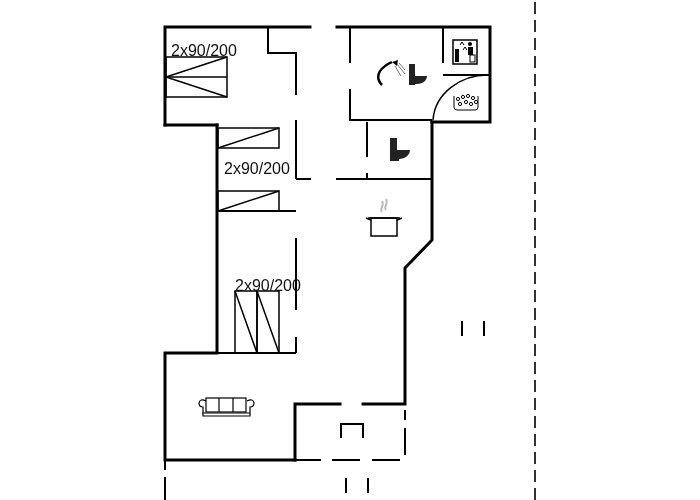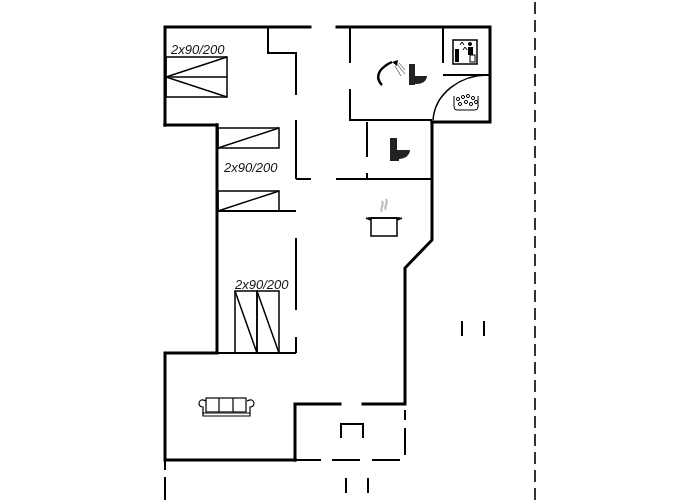--- a/index.html
+++ b/index.html
@@ -1,21 +1,21 @@
 <!DOCTYPE html>
 <html><head>
   <meta charset="utf-8">
   <style>
     html, body { margin: 0; padding: 0; background: #ffffff; }
     body { width: 700px; height: 500px; overflow: hidden; position: relative; font-family: "Liberation Sans", sans-serif; }
     #plan { position: absolute; left: 0; top: 0; width: 700px; height: 500px; }
     .wall { stroke: #000; stroke-width: 3; fill: none; stroke-linecap: square; }
     .thin { stroke: #000; stroke-width: 1.5; fill: none; }
     .dash { stroke: #000; stroke-width: 1.6; fill: none; stroke-dasharray: 12 6; }
-    .label { position: absolute; font-size: 13px; color: #111; font-family: "Liberation Sans", sans-serif; white-space: nowrap; font-style: italic; }
+    .label { position: absolute; font-size: 16px; color: #111; font-family: "Liberation Sans", sans-serif; white-space: nowrap; }
   </style>
 </head>
 <body>
 
 <svg id="plan" viewBox="0 0 700 500" xmlns="http://www.w3.org/2000/svg">
 
   <g>
 
     <polyline class="wall" points="165,125 165,27 310,27"></polyline>
     <polyline class="wall" points="337,27 490,27 490,122 432,122"></polyline>

